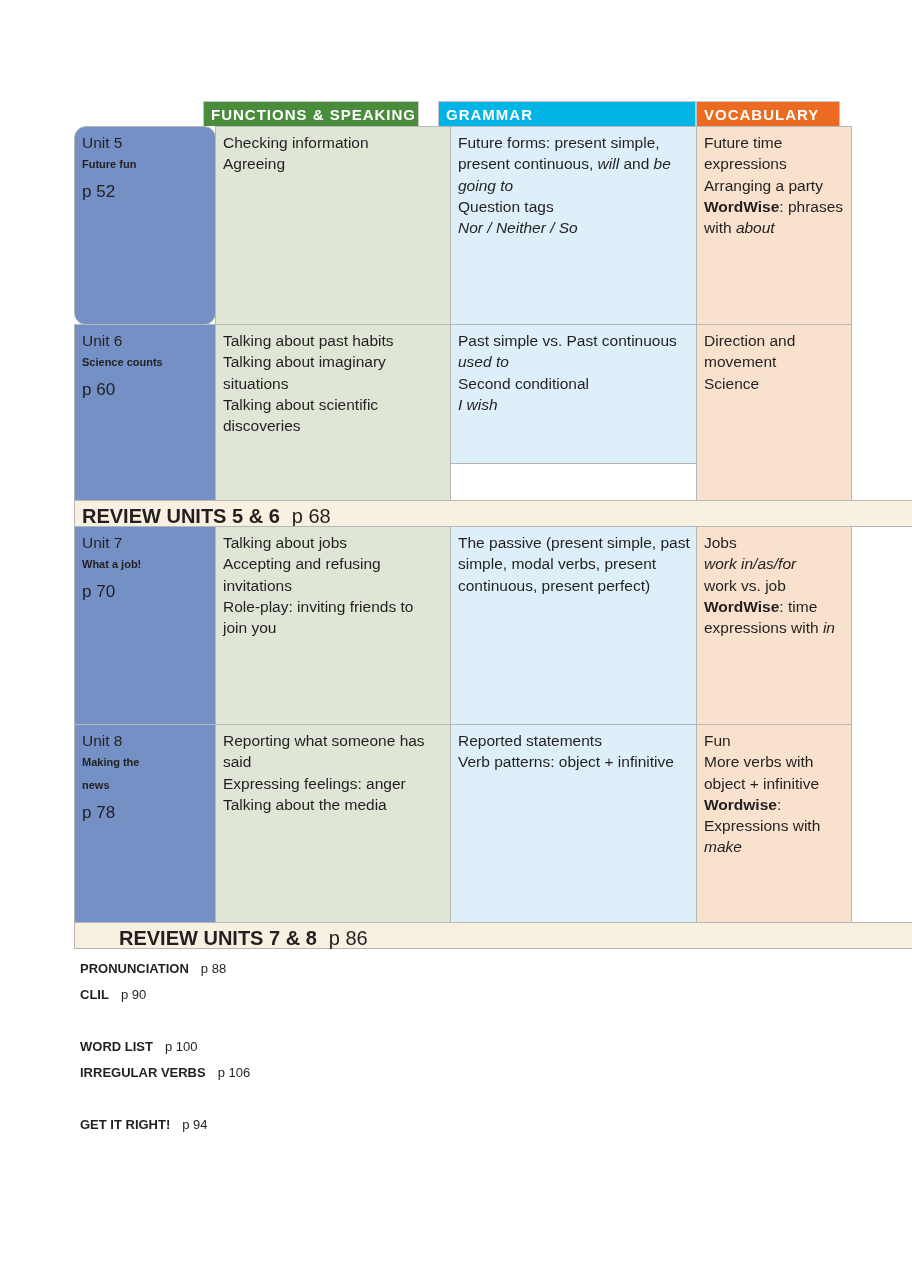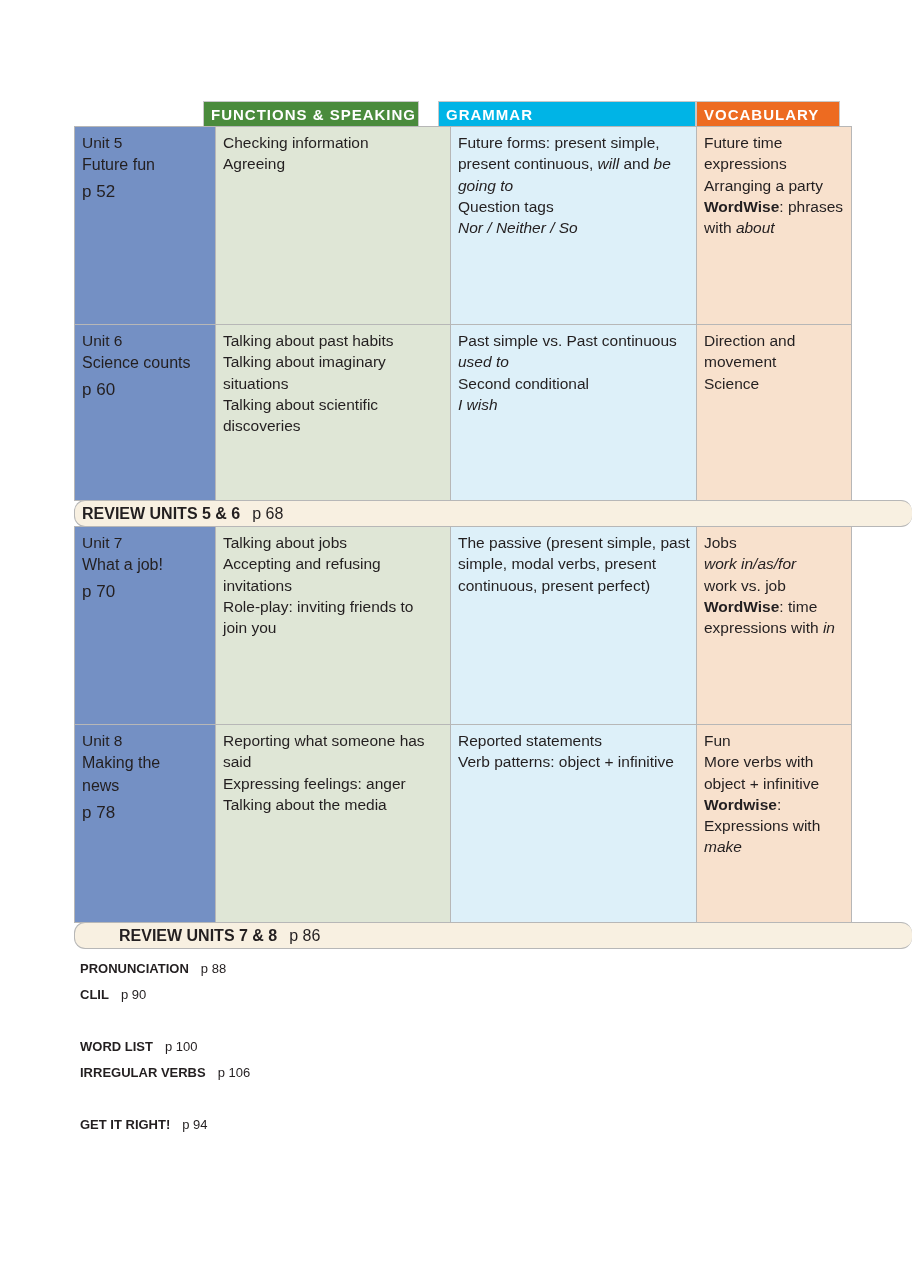--- a/index.html
+++ b/index.html
@@ -10,41 +10,41 @@
          letter-spacing: 1px; padding: 4px 0 0 7px; border: 1px solid #c8c8c8; border-bottom: none; }
   .hdr-func { left: 203px; width: 216px; background: #4a8b3c; }
   .hdr-gram { left: 438px; width: 258px; background: #00b4e6; }
   .hdr-voc  { left: 696px; width: 144px; background: #ed6b21; }
   .cell { border: 1px solid #b7b7b7; font-size: 15.5px; line-height: 21.3px; padding: 5px 6px 0 7px; }
   .c-unit { left: 74px; width: 142px; background: #7490c4; }
   .c-func { left: 215px; width: 236px; background: #dfe6d6; }
   .c-gram { left: 450px; width: 247px; background: #ddf0f9; }
   .c-voc  { left: 696px; width: 156px; background: #f8e1cd; }
   .unit-label { display: block; }
-  .unit-title { display: block; font-weight: normal; font-size: 16px; line-height: 23px; }
+  .unit-title { display: block; font-weight: bold; font-size: 11px; line-height: 23px; }
   .unit-page { display: block; font-size: 17px; margin-top: 5px; }
   .line { display: block; }
   .it { font-style: italic; }
   .b { font-weight: bold; }
   .review { left: 74px; width: 838px; height: 27px; background: #f8f0e1; border-top: 1px solid #b7b7b7;
-            border-bottom: 1px solid #b7b7b7; border-left: 1px solid #b7b7b7; font-size: 16px; padding: 4px 0 0 7px; border-radius: 11px; }
+            border-bottom: 1px solid #b7b7b7; border-left: 1px solid #b7b7b7; font-size: 20px; padding: 4px 0 0 7px; }
   .review .rt { font-weight: bold; }
   .review .rp { margin-left: 12px; }
   .extra { left: 80px; font-size: 13px; }
   .extra .et { font-weight: bold; }
   .extra .ep { margin-left: 12px; }
 </style>
 </head>
 <body>
 
 <div class="abs hdr hdr-func">FUNCTIONS &amp; SPEAKING</div>
 <div class="abs hdr hdr-gram">GRAMMAR</div>
 <div class="abs hdr hdr-voc">VOCABULARY</div>
 
-<div class="abs cell c-unit" style="top:126px;height:199px;">
+<div class="abs cell c-unit" style="top:126px;height:199px;border-radius:12px;">
   <span class="unit-label">Unit 5</span>
   <span class="unit-title">Future fun</span>
   <span class="unit-page">p 52</span>
 </div>
 <div class="abs cell c-func" style="top:126px;height:199px;">
   <span class="line">Checking information</span>
   <span class="line">Agreeing</span>
 </div>
 <div class="abs cell c-gram" style="top:126px;height:199px;">
   <span class="line">Future forms: present simple,</span>
@@ -66,21 +66,21 @@
   <span class="unit-title">Science counts</span>
   <span class="unit-page">p 60</span>
 </div>
 <div class="abs cell c-func" style="top:324px;height:177px;">
   <span class="line">Talking about past habits</span>
   <span class="line">Talking about imaginary</span>
   <span class="line">situations</span>
   <span class="line">Talking about scientific</span>
   <span class="line">discoveries</span>
 </div>
-<div class="abs cell c-gram" style="top:324px;height:177px;">
+<div class="abs cell c-gram" style="top:324px;height:140px;">
   <span class="line">Past simple vs. Past continuous</span>
   <span class="line it">used to</span>
   <span class="line">Second conditional</span>
   <span class="line it">I wish</span>
 </div>
 <div class="abs cell c-voc" style="top:324px;height:177px;">
   <span class="line">Direction and</span>
   <span class="line">movement</span>
   <span class="line">Science</span>
 </div>

